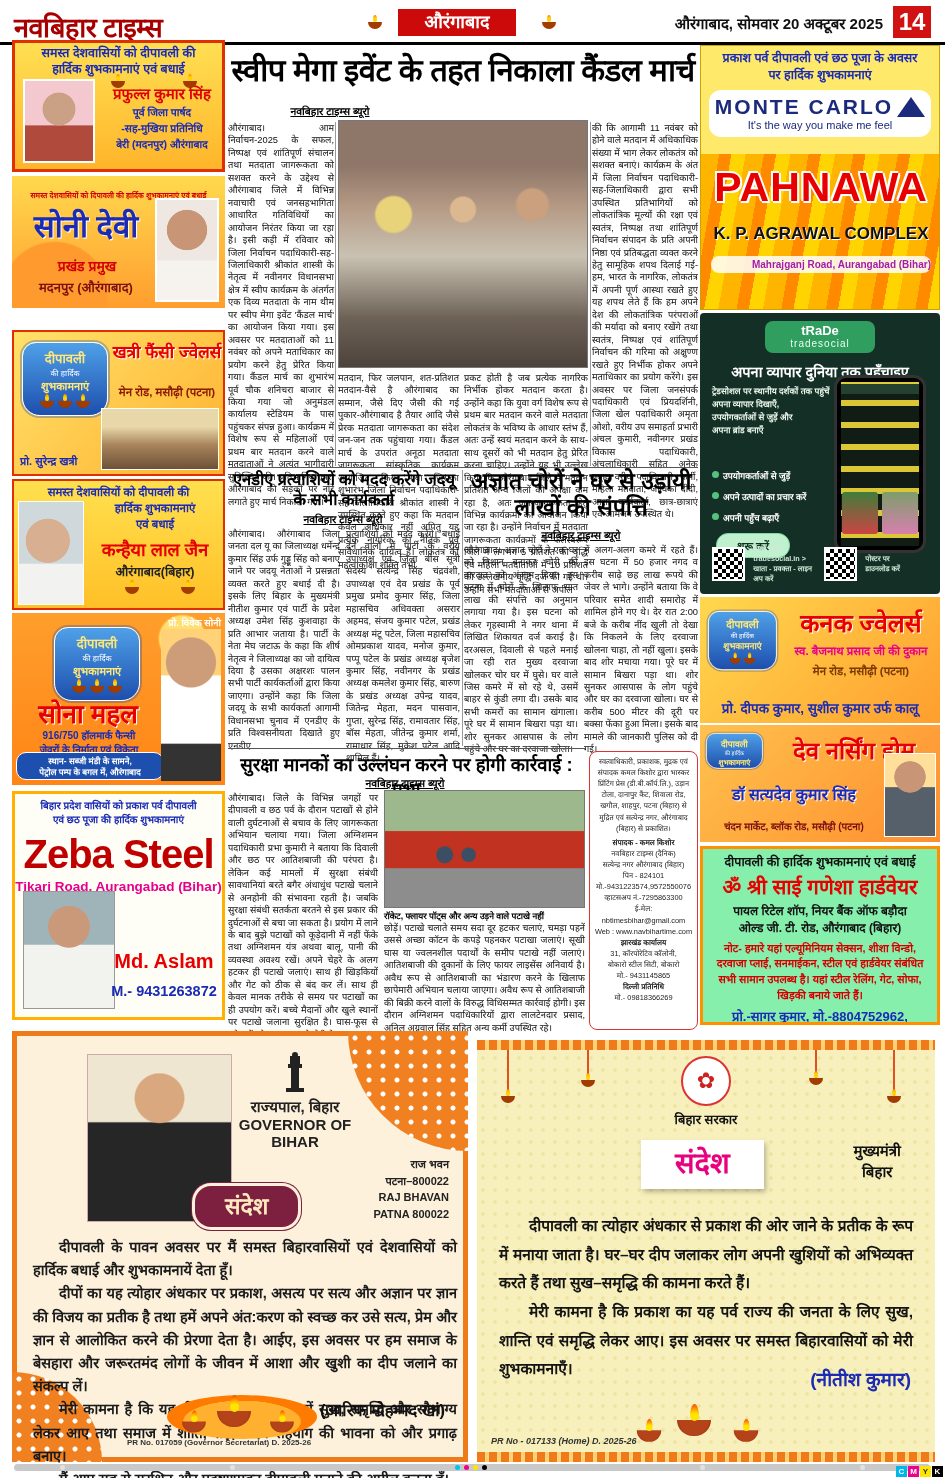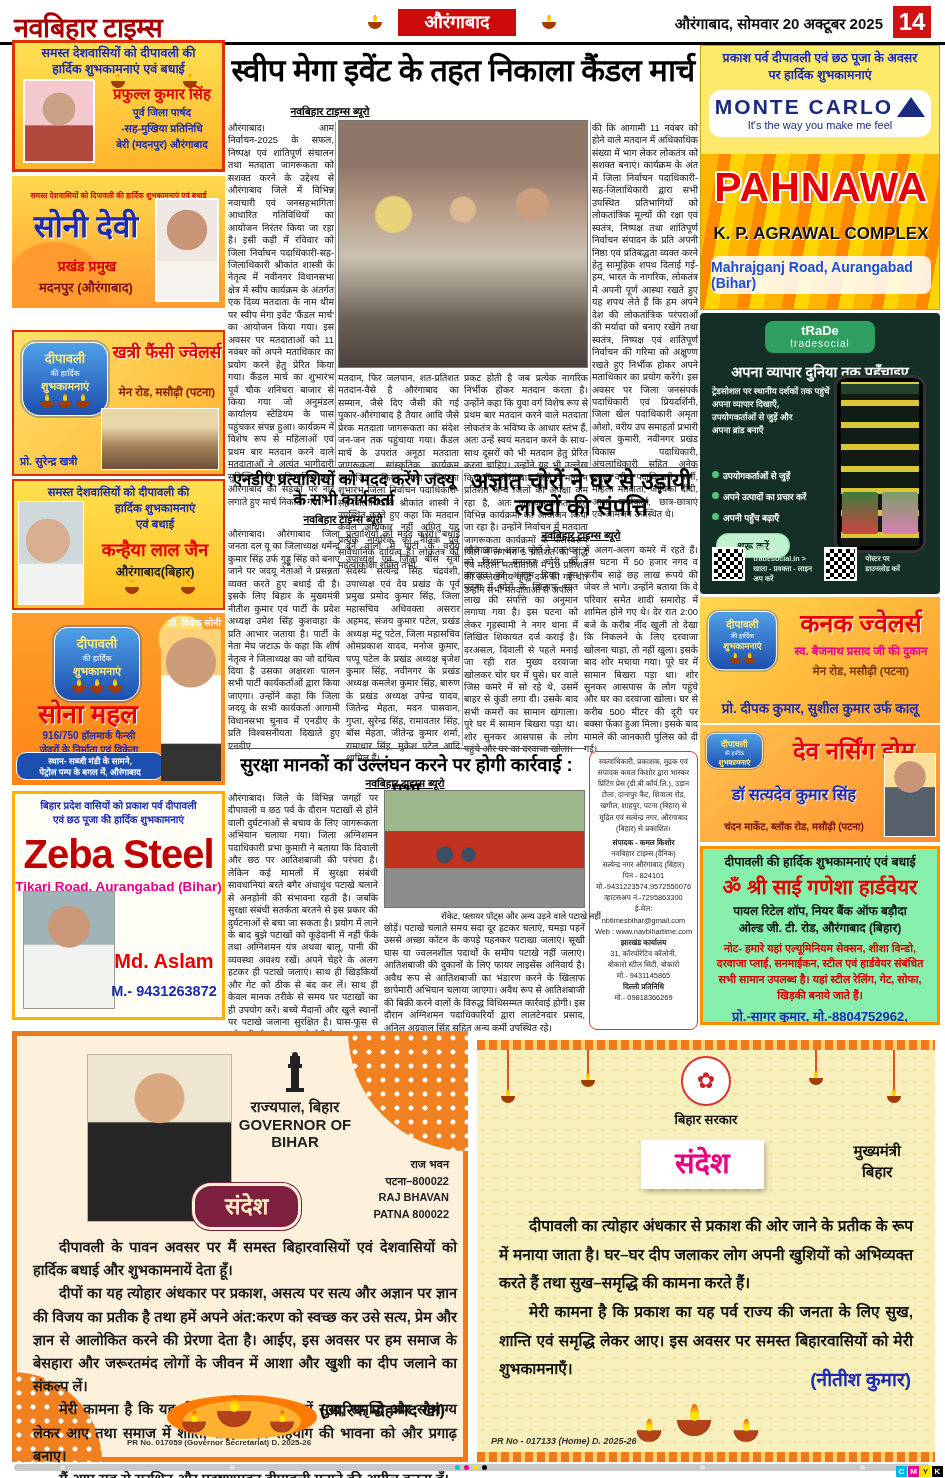--- a/index.html
+++ b/index.html
@@ -155,21 +155,21 @@
   .c-theft2 { left:584px; top:544px; width:114px; height:200px; }
 
   .hl-fire { left:228px; top:751px; width:357px; font-size:18.5px; font-weight:bold; text-align:center; }
   .by-fire { left:330px; top:776px; width:150px; }
   .c-fire1 { left:228px; top:792px; width:150px; height:238px; }
   .firephoto { left:384px; top:790px; width:201px; height:118px; border:1px solid #777;
       background:
         radial-gradient(circle at 30% 55%,#3b4e63 0 5%,transparent 6%),
         radial-gradient(circle at 42% 55%,#3b4e63 0 5%,transparent 6%),
         linear-gradient(180deg,#9db88d 0 34%,#c23220 35% 66%,#8d8d8d 67% 100%); }
-  .cap-fire { left:400px; top:910px; width:201px; font-size:8.6px; font-weight:normal; text-align:right; }
+  .cap-fire { left:384px; top:910px; width:201px; font-size:8.6px; font-weight:bold; text-align:left; }
   .c-fire2 { left:384px; top:922px; width:201px; height:108px; }
 
   .imprint { left:589px; top:751px; width:109px; height:279px; border:1.5px solid #d33;
              border-radius:8px; padding:4px 3px; font-size:7.4px; line-height:1.5; color:#222;
              text-align:center; }
   .imprint .bold { font-weight:bold; }
 
   
   .ad7 { left:700px; top:45px; width:240px; height:265px; background:#ffe96b; border:1px solid #caa400; }
   .ad7 .h { color:#1b2bb5; font-weight:bold; font-size:12.5px; text-align:center; line-height:1.35;
@@ -180,22 +180,22 @@
               border-right:14px solid transparent; border-bottom:20px solid #1b2a7c; position:relative;
               top:3px; margin-left:4px; }
   .ad7 .tag { color:#1b2a7c; font-size:11px; }
   .ad7 .stripes { position:absolute; left:0; top:108px; width:240px; height:157px;
        background:repeating-linear-gradient(100deg,#ffb400 0 18px,#ff8a00 18px 30px,#ffd400 30px 44px); }
   .ad7 .pn { position:absolute; left:0; top:118px; width:240px; text-align:center; color:#e80000;
        font-weight:bold; font-size:41px; letter-spacing:1px;
        text-shadow:-2px 0 #fff,2px 0 #fff,0 -2px #fff,0 2px #fff,2px 2px #fff,-2px -2px #fff; }
   .ad7 .cx { position:absolute; left:0; top:178px; width:240px; text-align:center; color:#111;
        font-weight:bold; font-size:17px; text-shadow:1px 1px 0 #fff; }
-  .ad7 .ar { position:absolute; left:10px; top:210px; width:220px; text-align:left; color:#1d4ed8;
-       font-weight:bold; font-size:14px; background:rgba(255,255,255,.85); border-radius:8px;
+  .ad7 .ar { position:absolute; left:10px; top:210px; width:220px; text-align:right; color:#a21caf;
+       font-weight:bold; font-size:10px; background:rgba(255,255,255,.85); border-radius:8px;
        padding:3px 0; }
 
   .ad8 { left:700px; top:313px; width:240px; height:281px; background:#142f26; border-radius:4px; }
   .ad8 .logo { width:110px; margin:8px auto 0; background:#2f9e5f; border-radius:8px; text-align:center;
         padding:2px 0 4px; }
   .ad8 .logo .l1 { color:#fff; font-weight:bold; font-size:13px; }
   .ad8 .logo .l2 { color:#eafff2; font-size:10px; letter-spacing:1px; }
   .ad8 .hd { color:#fff; font-weight:bold; font-size:14.5px; text-align:center; margin-top:8px; }
   .ad8 .bd { position:absolute; left:12px; top:72px; width:118px; color:#e8f5ea; font-size:8.6px;
         font-weight:bold; line-height:1.5; }

